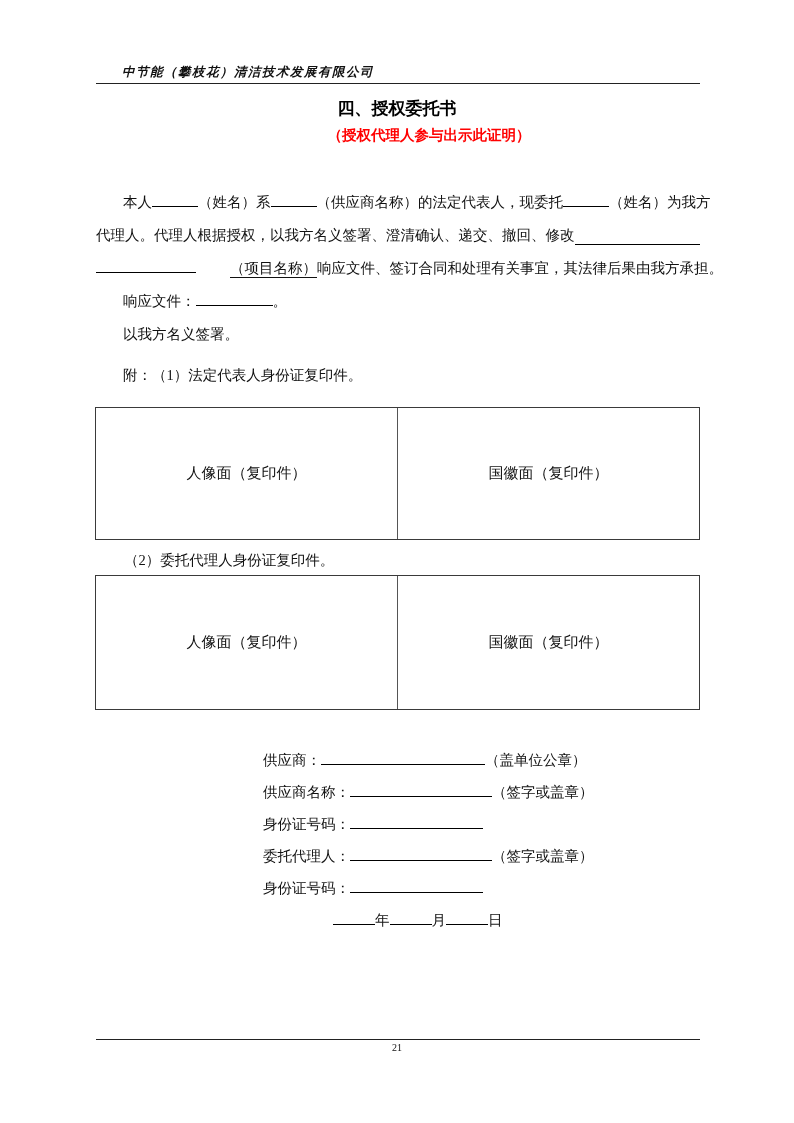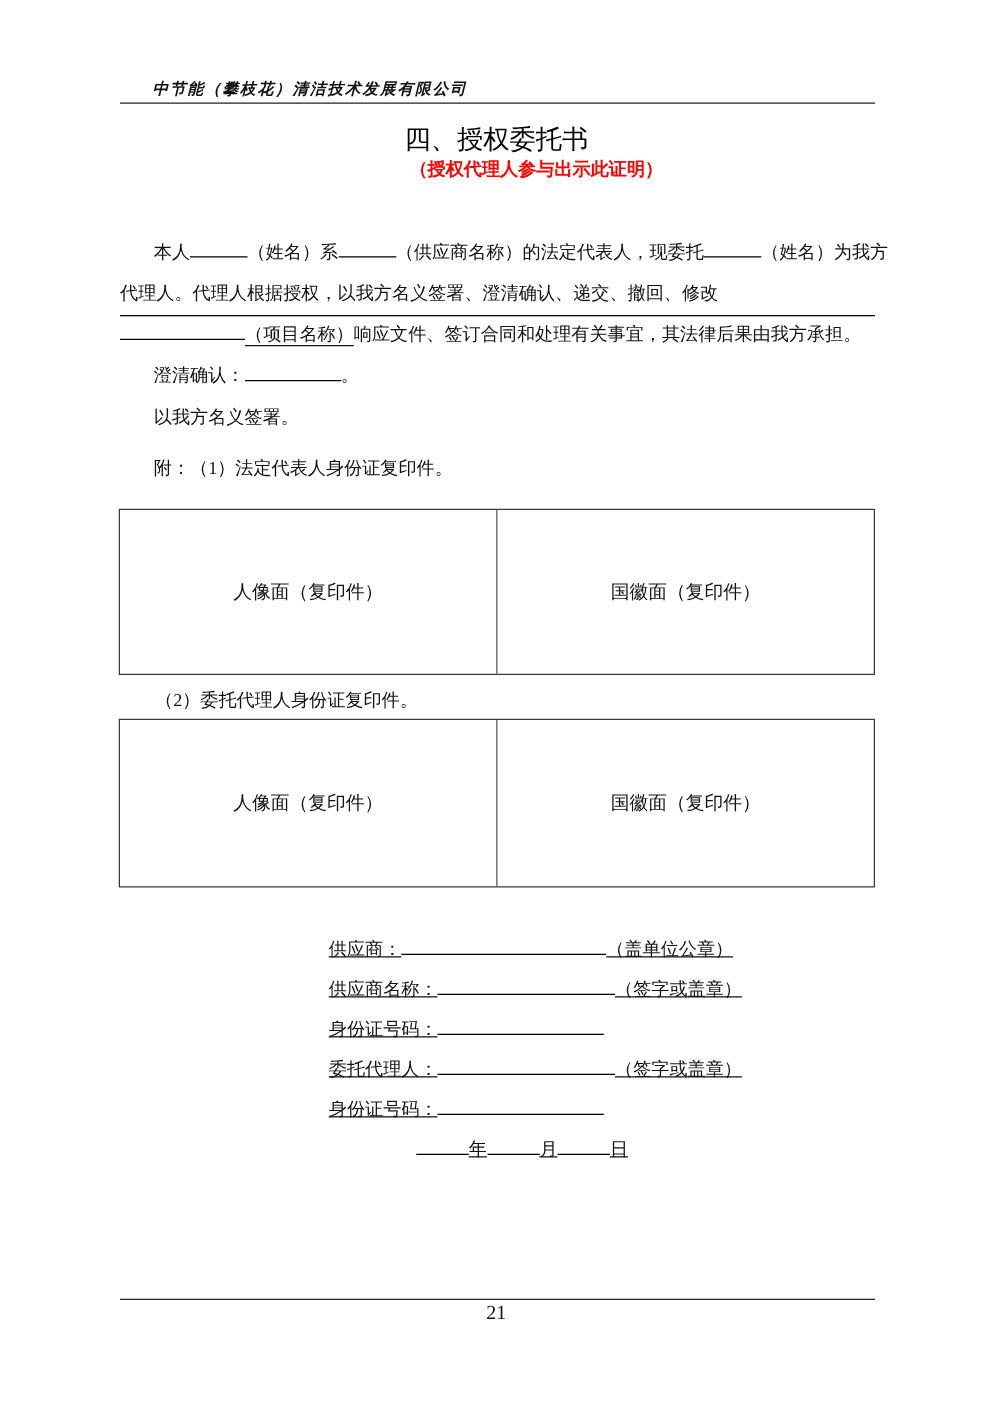--- a/index.html
+++ b/index.html
@@ -9,57 +9,57 @@
   }
   
   .hdr{position:absolute;left:96px;top:62px;width:604px;border-bottom:1.5px solid #222;padding-bottom:2px;}
   .hdr .company{
     display:inline-block;margin-left:26px;
     font:italic bold 12.5px "DejaVu Serif",serif;letter-spacing:1.5px;color:#111;
   }
   
   .doc-title{
     position:absolute;top:97px;left:0;width:100%;text-align:center;
-    font-family:"Liberation Sans","DejaVu Sans",sans-serif;font-weight:normal;font-size:21px;color:#000;
+    font-family:"Liberation Sans","DejaVu Sans",sans-serif;font-weight:bold;font-size:17px;color:#000;
   }
   .doc-subtitle{
     position:absolute;top:126px;left:0;width:100%;text-align:center;
     font-family:"Liberation Sans","DejaVu Sans",sans-serif;font-weight:bold;font-size:14.5px;color:#FF0000;padding-left:32px;
   }
   
   .content{position:absolute;left:96px;top:186px;width:604px;font-size:14.5px;}
   .tline{height:33px;line-height:33px;white-space:nowrap;}
   .ind{text-indent:27px;}
-  .flexline{display:flex;height:33px;line-height:33px;flex-direction:column;}
+  .flexline{display:flex;height:33px;line-height:33px;}
   .flexline .txt{white-space:nowrap;}
   .bl{display:inline-block;border-bottom:1px solid #000;}
   .w46{width:46px;} .w100{width:100px;} .w77{width:77px;}
   .w164{width:164px;} .w142{width:142px;} .w133{width:133px;} .w42{width:42px;}
   .grow{flex:1;border-bottom:1px solid #000;margin-bottom:7px;}
-  .ul{text-decoration:underline;text-underline-offset:4px;}
+  .ul{text-decoration:underline;text-underline-offset:4px;margin-left:34px;}
   .attach1{margin-top:8px;}
   
   .idtable{
     position:absolute;left:95px;width:605px;display:flex;
     border:1.5px solid #3a3a3a;box-sizing:border-box;font-size:15px;justify-content:center;
   }
   .idtable .cell{
     flex:1;display:flex;align-items:center;justify-content:center;white-space:nowrap;
   }
   .idtable .cell:first-child{border-right:1.5px solid #555;}
   .tbl1{top:407px;height:133px;}
   .tbl2{top:575px;height:135px;}
   .attach2{position:absolute;left:124px;top:551px;font-size:14.5px;white-space:nowrap;}
   
-  .sig{position:absolute;left:263px;top:744px;width:360px;font-size:14.5px;text-decoration:underline;}
+  .sig{position:absolute;left:263px;top:744px;width:360px;font-size:14.5px;}
   .srow{height:32px;line-height:32px;white-space:nowrap;}
   .daterow{margin-left:70px;}
   
   .footer-rule{position:absolute;left:96px;top:1039px;width:604px;border-top:1.5px solid #222;}
-  .page-num{position:absolute;top:1042px;left:0;width:100%;text-align:center;font-size:16px;color:#111;}
+  .page-num{position:absolute;top:1042px;left:0;width:100%;text-align:center;font-size:10px;color:#111;}
 </style>
 </head>
 <body>
 
 <div class="page">
 
   <div class="hdr">
     <span class="company">中节能（攀枝花）清洁技术发展有限公司</span>
   </div>
 
@@ -71,21 +71,21 @@
       <span>本人</span><span class="bl w46"></span><span>（姓名）系</span><span class="bl w46"></span><span>（供应商名称）的法定代表人，现委托</span><span class="bl w46"></span><span>（姓名）为我方</span>
     </div>
     <div class="flexline">
       <span class="txt">代理人。代理人根据授权，以我方名义签署、澄清确认、递交、撤回、修改</span>
         <span class="grow"></span>
     </div>
     <div class="tline">
       <span class="bl w100"></span><span class="ul">（项目名称）</span><span>响应文件、签订合同和处理有关事宜，其法律后果由我方承担。</span>
     </div>
     <div class="tline ind">
-      <span>澄清确认：</span><span class="bl w77"></span><span>。</span>
+      <span>响应文件：</span><span class="bl w77"></span><span>。</span>
     </div>
     <div class="tline ind">以我方名义签署。</div>
     <div class="tline ind attach1">附：（1）法定代表人身份证复印件。</div>
   </div>
 
   <div class="idtable tbl1">
     <div class="cell">人像面（复印件）</div>
     <div class="cell">国徽面（复印件）</div>
   </div>
 

